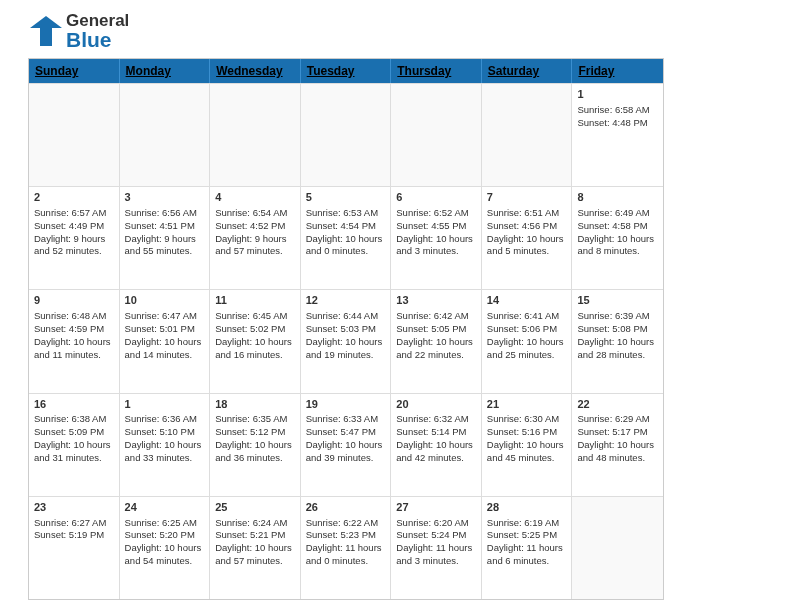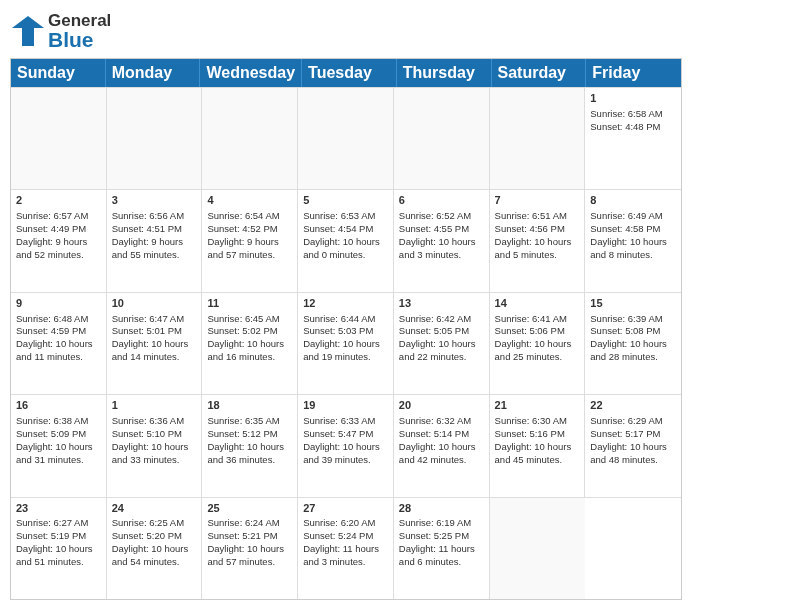--- a/index.html
+++ b/index.html
@@ -6,21 +6,21 @@
     body {
       font-family: Arial, sans-serif;
       background: #fff;
       width: 792px;
       height: 612px;
       overflow: hidden;
     }
     .page {
       width: 692px;
       height: 612px;
-      padding: 12px 10px;
+      padding: 12px 28px;
       display: flex;
       flex-direction: column;
     }
     .header {
       display: flex;
       justify-content: space-between;
       align-items: flex-start;
       margin-bottom: 8px;
     }
     .logo {
@@ -45,25 +45,26 @@
       display: flex;
       flex-direction: column;
       border: 1px solid #ccc;
     }
     .cal-header-row {
       display: grid;
       grid-template-columns: repeat(7, 1fr);
       background: #1a6faf;
     }
     .cal-header-cell {
-      color: #ffffff;
+      color: #000000;
       font-weight: bold;
-      font-size: 16px;
+      font-size: 12px;
       padding: 5px 6px;
       border-right: 1px solid #3a8fd0;
+      text-decoration: underline;
     }
     .cal-header-cell:last-child { border-right: none; }
     .cal-body {
       flex: 1;
       display: flex;
       flex-direction: column;
     }
     .cal-row {
       display: grid;
       grid-template-columns: repeat(7, 1fr);
@@ -262,33 +263,38 @@
             <div>Sunrise: 6:29 AM</div>
             <div>Sunset: 5:17 PM</div>
             <div>Daylight: 10 hours and 48 minutes.</div>
           </div>
         </div>
         <div class="cal-row">
           <div class="cal-cell">
             <span class="day-num">23</span>
             <div>Sunrise: 6:27 AM</div>
             <div>Sunset: 5:19 PM</div>
-            <div>Daylight: 10 hours and 51 minutes.</div>
           </div>
           <div class="cal-cell">
             <span class="day-num">24</span>
             <div>Sunrise: 6:25 AM</div>
             <div>Sunset: 5:20 PM</div>
             <div>Daylight: 10 hours and 54 minutes.</div>
           </div>
           <div class="cal-cell">
             <span class="day-num">25</span>
             <div>Sunrise: 6:24 AM</div>
             <div>Sunset: 5:21 PM</div>
             <div>Daylight: 10 hours and 57 minutes.</div>
+          </div>
+          <div class="cal-cell">
+            <span class="day-num">26</span>
+            <div>Sunrise: 6:22 AM</div>
+            <div>Sunset: 5:23 PM</div>
+            <div>Daylight: 11 hours and 0 minutes.</div>
           </div>
           <div class="cal-cell">
             <span class="day-num">27</span>
             <div>Sunrise: 6:20 AM</div>
             <div>Sunset: 5:24 PM</div>
             <div>Daylight: 11 hours and 3 minutes.</div>
           </div>
           <div class="cal-cell">
             <span class="day-num">28</span>
             <div>Sunrise: 6:19 AM</div>

